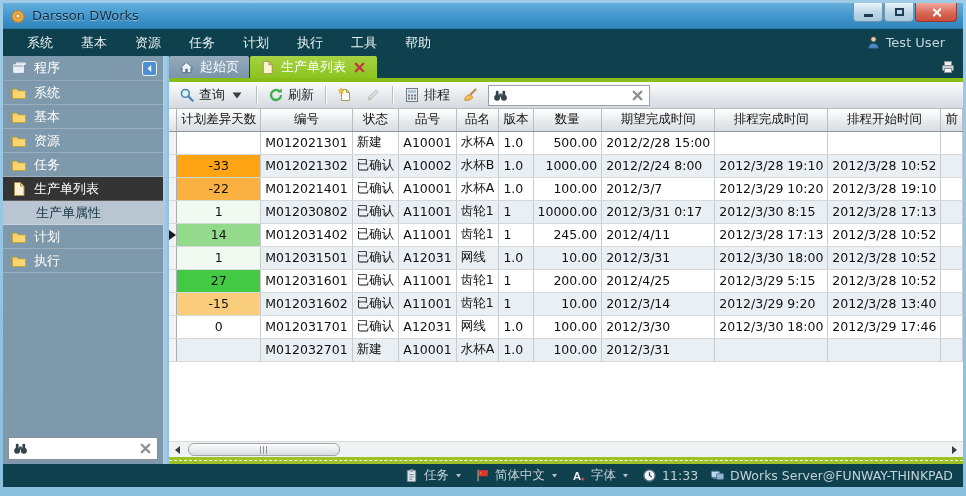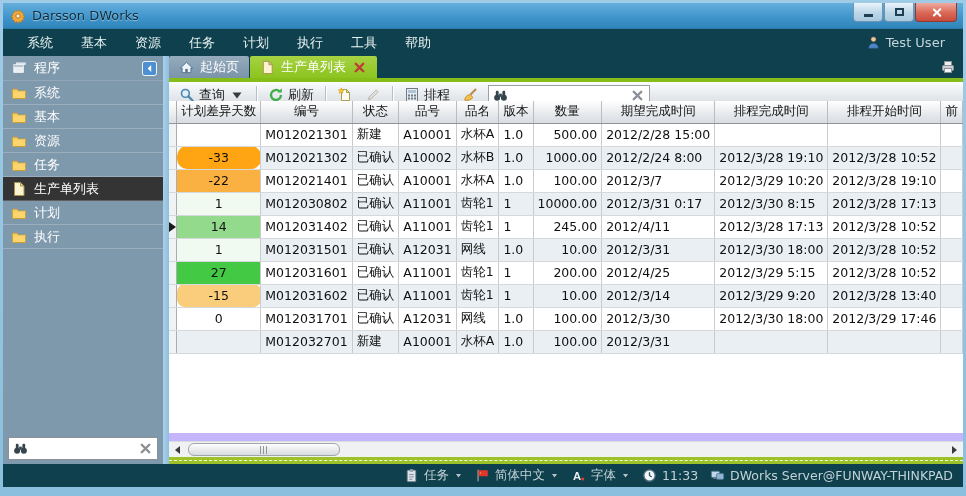--- a/index.html
+++ b/index.html
@@ -67,21 +67,21 @@
   .tbtn { display:flex; align-items:center; gap:4px; padding:2px 4px; font-size:13px; color:#222; border-radius:2px; cursor:pointer; }
   .tbtn .ic { width:16px; height:16px; }
   .tbtn.disabled { opacity:.55; }
   .tb-sep { width:1px; height:18px; background:#B9BEC4; box-shadow:1px 0 0 #FFF; margin:0 3px; }
   .caret { width:10px; height:10px; }
   #toolbar-search { width:162px; height:21px; background:#FFF; border:1px solid #9AA1A8; display:flex; align-items:center; gap:4px; padding:0 4px; margin-left:2px; }
   #toolbar-search .ic { width:15px; height:15px; }
   #toolbar-search input { flex:1; border:none; outline:none; font-size:12px; min-width:0; }
 
   
-  #grid { position:absolute; left:0; right:0; top:45px; height:332px; background:#FFF; overflow:hidden; }
+  #grid { position:absolute; left:0; right:0; top:53px; height:332px; background:#FFF; overflow:hidden; }
   table { border-collapse:collapse; table-layout:fixed; font-size:12.5px; }
   th,td { height:23px; padding:0 4px; overflow:hidden; white-space:nowrap; }
   thead th { height:22px; background:linear-gradient(#FFFFFF,#E2E5E9 70%,#D9DCE0);
     border-right:1px solid #B9BDC2; border-bottom:1px solid #8E949A; font-weight:normal; color:#111; text-align:center; }
   tbody td { border-right:1px solid #C9CCCF; border-bottom:1px solid #D6D9DC; color:#101010; }
   tbody tr:nth-child(even) td { background:#EAEFF3; }
   td.rowhdr, th.rowhdr { background:#F0F2F4 !important; border-right:1px solid #A9AEB4; padding:0; }
   thead th.rowhdr { background:linear-gradient(#FFFFFF,#DDE0E4) !important; }
   .cur-arrow { width:0; height:0; border-left:7px solid #1A1A1A; border-top:5px solid transparent; border-bottom:5px solid transparent; margin:0 auto; }
   td.hash { background:#ABABAB !important; color:#222; }
@@ -205,20 +205,23 @@
         <span>任务</span>
       </div>
       <div class="side-item selected">
         <span class="ic">
           <svg viewBox="0 0 16 16">
             <path d="M3.5 1.5h6l3.5 3.5v9.5H3.5z" fill="#FBF3CF" stroke="#A8924E"></path>
             <path d="M9.5 1.5V5H13z" fill="#EDD98E" stroke="#A8924E"></path>
           </svg>
         </span>
         <span>生产单列表</span>
+      </div>
+      <div class="side-item sub">
+        <span>生产单属性</span>
       </div>
       <div class="side-item">
         <span class="ic">
           <svg viewBox="0 0 16 16">
             <path d="M1.5 4.2h4.6l1.3 1.8h7.1v7.5h-13z" fill="#FBD56E" stroke="#C7A03C"></path>
             <path d="M1.5 6.6h13" stroke="#EFC95F"></path>
           </svg>
         </span>
         <span>计划</span>
       </div>
@@ -417,21 +420,21 @@
             <td style="text-align: left;">水杯A</td>
             <td style="text-align: left;">1.0</td>
             <td style="text-align: right;">500.00</td>
             <td style="text-align: left;">2012/2/28 15:00</td>
             <td style="text-align: left;"></td>
             <td style="text-align: left;"></td>
             <td style="text-align: left;"></td>
           </tr>
           <tr>
             <td class="rowhdr"></td>
-            <td style="text-align: center; background: rgb(255, 164, 19); border-radius: 10px;">-33</td>
+            <td style="text-align: center; background: rgb(255, 164, 19);">-33</td>
             <td style="text-align: left;">M012021302</td>
             <td style="text-align: left;">已确认</td>
             <td style="text-align: left;">A10002</td>
             <td style="text-align: left;">水杯B</td>
             <td style="text-align: left;">1.0</td>
             <td style="text-align: right;">1000.00</td>
             <td style="text-align: left;">2012/2/24 8:00</td>
             <td style="text-align: left;">2012/3/28 19:10</td>
             <td style="text-align: left;">2012/3/28 10:52</td>
             <td style="text-align: left;"></td>
@@ -503,21 +506,21 @@
             <td style="text-align: left;">齿轮1</td>
             <td style="text-align: left;">1</td>
             <td style="text-align: right;">200.00</td>
             <td style="text-align: left;">2012/4/25</td>
             <td style="text-align: left;">2012/3/29 5:15</td>
             <td style="text-align: left;">2012/3/28 10:52</td>
             <td style="text-align: left;"></td>
           </tr>
           <tr>
             <td class="rowhdr"></td>
-            <td style="text-align: center; background: rgb(250, 205, 124); border-radius: 8px;">-15</td>
+            <td style="text-align: center; background: rgb(250, 205, 124);">-15</td>
             <td style="text-align: left;">M012031602</td>
             <td style="text-align: left;">已确认</td>
             <td style="text-align: left;">A11001</td>
             <td style="text-align: left;">齿轮1</td>
             <td style="text-align: left;">1</td>
             <td style="text-align: right;">10.00</td>
             <td style="text-align: left;">2012/3/14</td>
             <td style="text-align: left;">2012/3/29 9:20</td>
             <td style="text-align: left;">2012/3/28 13:40</td>
             <td style="text-align: left;"></td>

